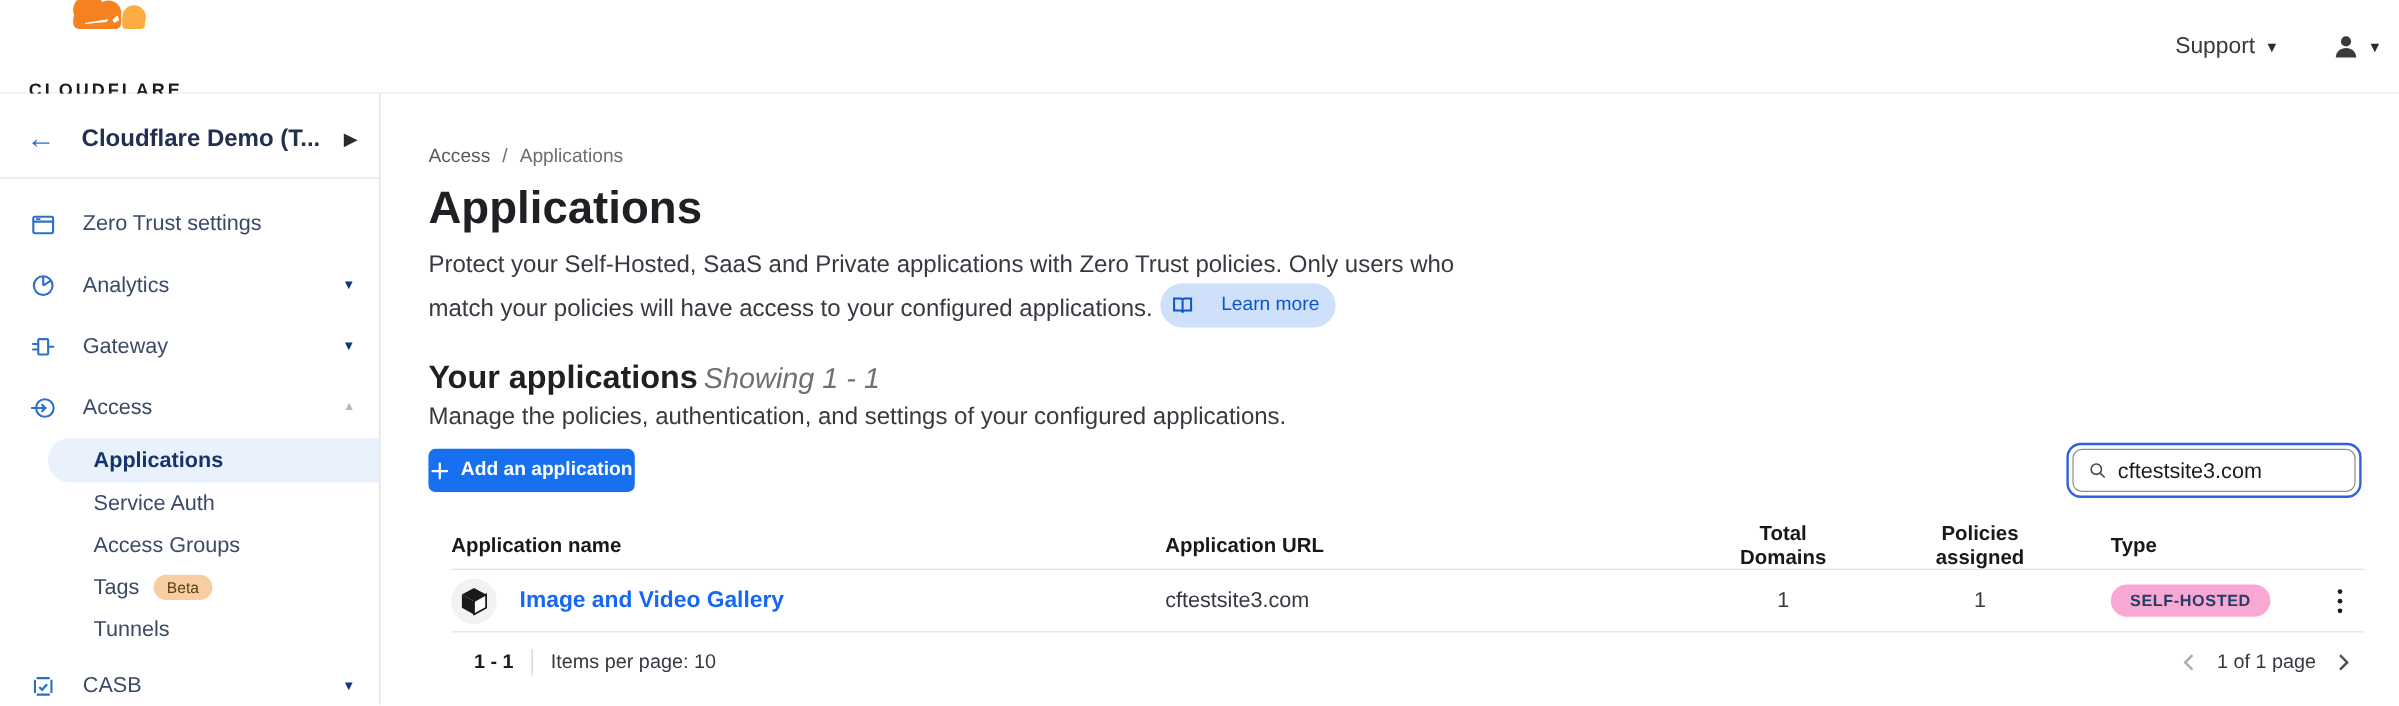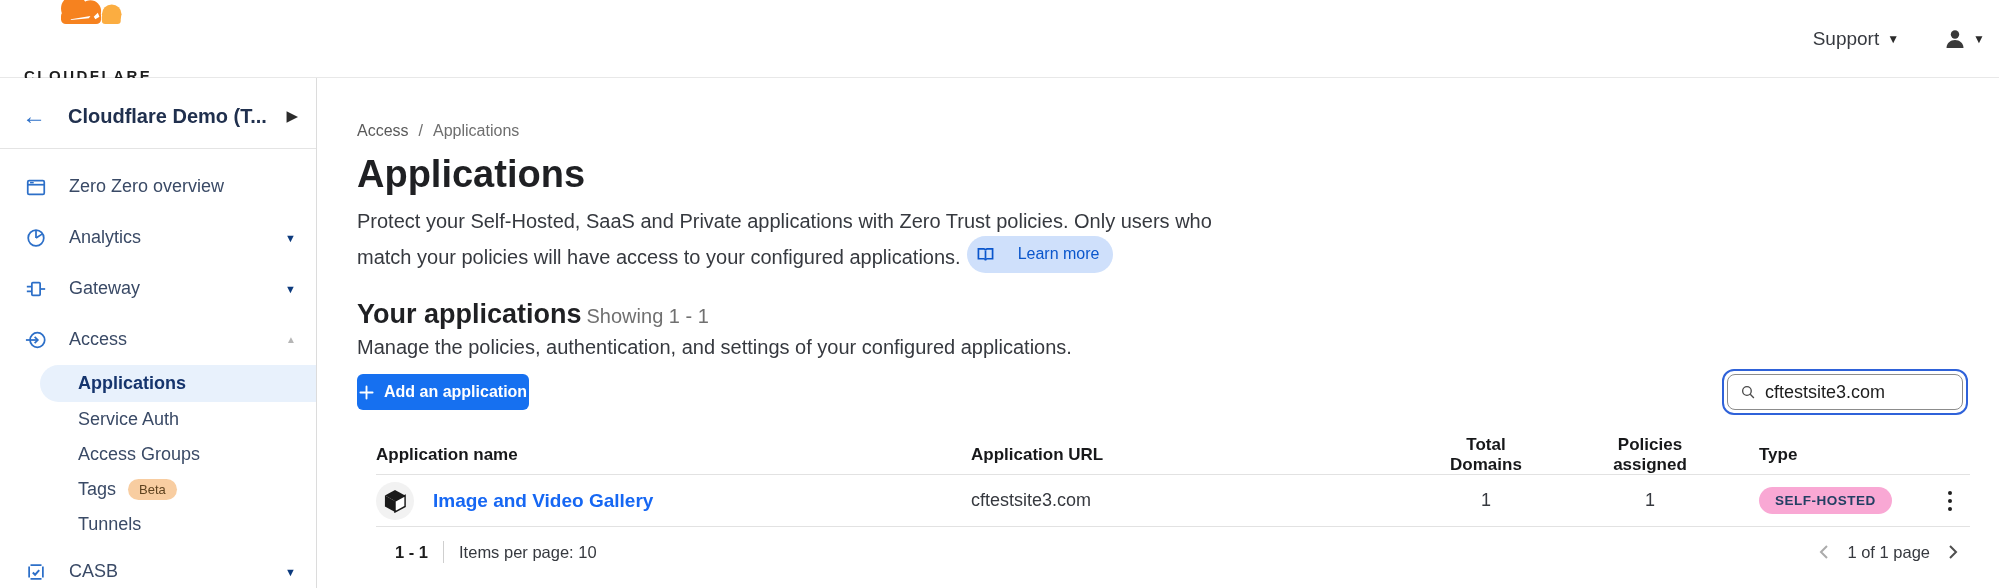--- a/index.html
+++ b/index.html
@@ -41,21 +41,21 @@
   
   .main { flex:1; padding:44px 29px 0 40px; }
   .breadcrumb { font-size:16px; color:#6e6e6e; display:flex; gap:10px; }
   .breadcrumb .crumb { cursor:pointer; color:#595959; }
   .page-title { margin-top:12px; font-size:38px; font-weight:bold; color:#1f2023; line-height:44px; }
   .page-desc { margin-top:10px; font-size:20px; line-height:30px; color:#36393f; max-width:870px; }
   .learn-pill { display:inline-flex; align-items:center; gap:24px; background:#cfe0fb; color:#0a56cc;
     font-size:16px; padding:3px 14px 4px 10px; border-radius:999px; cursor:pointer; vertical-align:2px; margin-left:6px; }
   .section-head { margin-top:26px; display:flex; align-items:baseline; gap:5px; }
   .section-title { font-size:27px; font-weight:bold; color:#1f2023; }
-  .section-showing { font-size:20px; color:#707070; }
+  .section-showing { font-size:24px; font-style:italic; color:#707070; }
   .section-sub { margin-top:6px; font-size:20px; color:#36393f; }
 
   .toolbar { margin-top:10px; display:flex; align-items:center; justify-content:space-between; }
   .add-btn { display:inline-flex; align-items:center; gap:10px; background:#1670f0; color:#fff;
     border:none; font-size:16px; font-weight:bold; padding:9px 2px; border-radius:6px; cursor:pointer;
     font-family:inherit; }
   .search-wrap { border:2px solid #2f62d9; border-radius:12px; padding:3px; margin-right:2px; }
   .search-box { display:flex; align-items:center; gap:9px; border:1px solid #8c8c8c; border-radius:8px;
     height:36px; width:236px; padding:0 12px; background:#fff; }
   .search-box input { border:none; outline:none; font-size:18px; color:#1d1d1d; width:100%;
@@ -134,21 +134,21 @@
     </div>
     <div class="side-divider"></div>
 
     <div class="nav">
       <div class="nav-item">
         <svg class="nav-icon" viewBox="0 0 24 24" fill="none" stroke="#2c6fc8" stroke-width="1.9">
           <rect x="3" y="5" width="18" height="15" rx="1.5"></rect>
             <path d="M3 9.5h18"></path>
             <path d="M5.5 7.3h4" stroke-width="1.6"></path>
         </svg>
-        <span class="nav-label">Zero Zero overview</span>
+        <span class="nav-label">Zero Trust settings</span>
       </div>
 
       <div class="nav-item">
         <svg class="nav-icon" viewBox="0 0 24 24" fill="none" stroke="#2c6fc8" stroke-width="1.9">
           <circle cx="12" cy="12" r="8.5"></circle>
             <path d="M12 12V3.5"></path>
             <path d="M12 12l7 -4.5"></path>
         </svg>
         <span class="nav-label">Analytics</span>
         <span class="caret-nav">▼</span>

